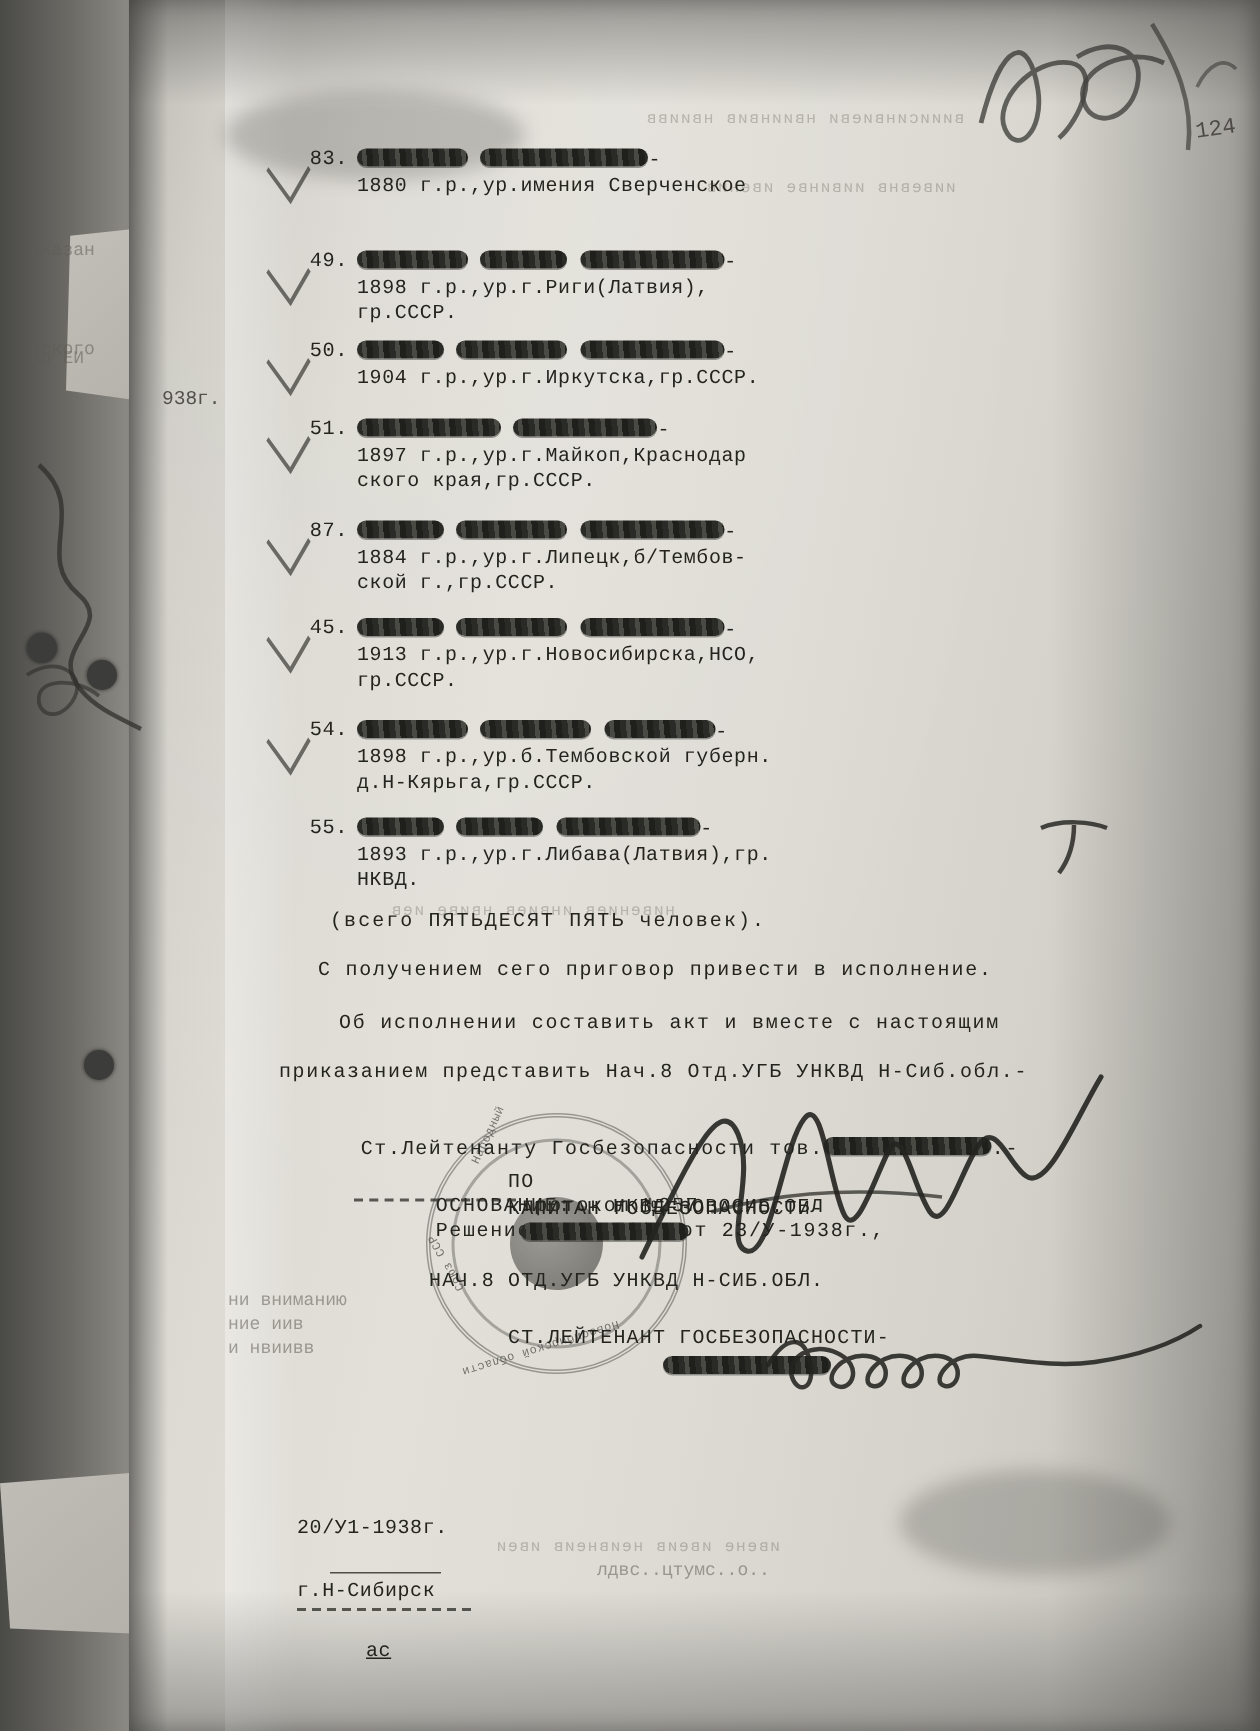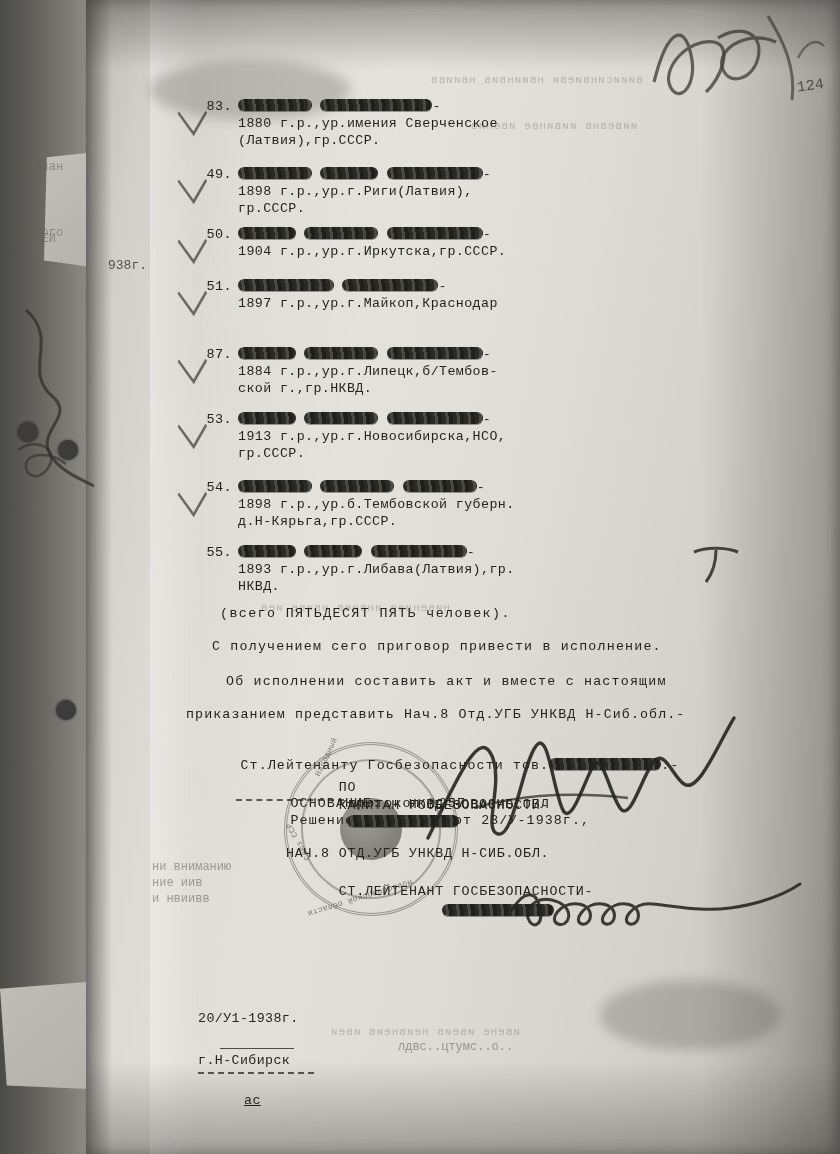--- a/index.html
+++ b/index.html
@@ -293,21 +293,20 @@
 
     <div class="check" style="left:90px; top:92px;"></div>
     <div class="entry" style="top:98px;">
       <div class="num">83.</div>
       <div class="body">
         <div class="nameline">
           <span class="redacted r2"></span>
           <span class="redacted r4"></span><span>-</span>
         </div>
         <div class="detail">1880 г.р.,ур.имения Сверченское</div>
-        <div class="detail">(Латвия),гр.СССР.</div>
       </div>
     </div>
 
     <div class="check" style="left:90px; top:160px;"></div>
     <div class="entry" style="top:166px;">
       <div class="num">49.</div>
       <div class="body">
         <div class="nameline">
           <span class="redacted r2"></span>
           <span class="redacted r1"></span>
@@ -333,40 +332,41 @@
 
     <div class="check" style="left:90px; top:272px;"></div>
     <div class="entry" style="top:278px;">
       <div class="num">51.</div>
       <div class="body">
         <div class="nameline">
           <span class="redacted r3"></span>
           <span class="redacted r3"></span><span>-</span>
         </div>
         <div class="detail">1897 г.р.,ур.г.Майкоп,Краснодар</div>
+        <div class="detail">ского края,гр.СССР.</div>
       </div>
     </div>
 
     <div class="check" style="left:90px; top:340px;"></div>
     <div class="entry" style="top:346px;">
       <div class="num">87.</div>
       <div class="body">
         <div class="nameline">
           <span class="redacted r1"></span>
           <span class="redacted r2"></span>
           <span class="redacted r3"></span><span>-</span>
         </div>
         <div class="detail">1884 г.р.,ур.г.Липецк,б/Тембов-</div>
-        <div class="detail">ской г.,гр.НКВД.</div>
+        <div class="detail">ской г.,гр.СССР.</div>
       </div>
     </div>
 
     <div class="check" style="left:90px; top:405px;"></div>
     <div class="entry" style="top:411px;">
-      <div class="num">53.</div>
+      <div class="num">45.</div>
       <div class="body">
         <div class="nameline">
           <span class="redacted r1"></span>
           <span class="redacted r2"></span>
           <span class="redacted r3"></span><span>-</span>
         </div>
         <div class="detail">1913 г.р.,ур.г.Новосибирска,НСО,</div>
         <div class="detail">гр.СССР.</div>
       </div>
     </div>

